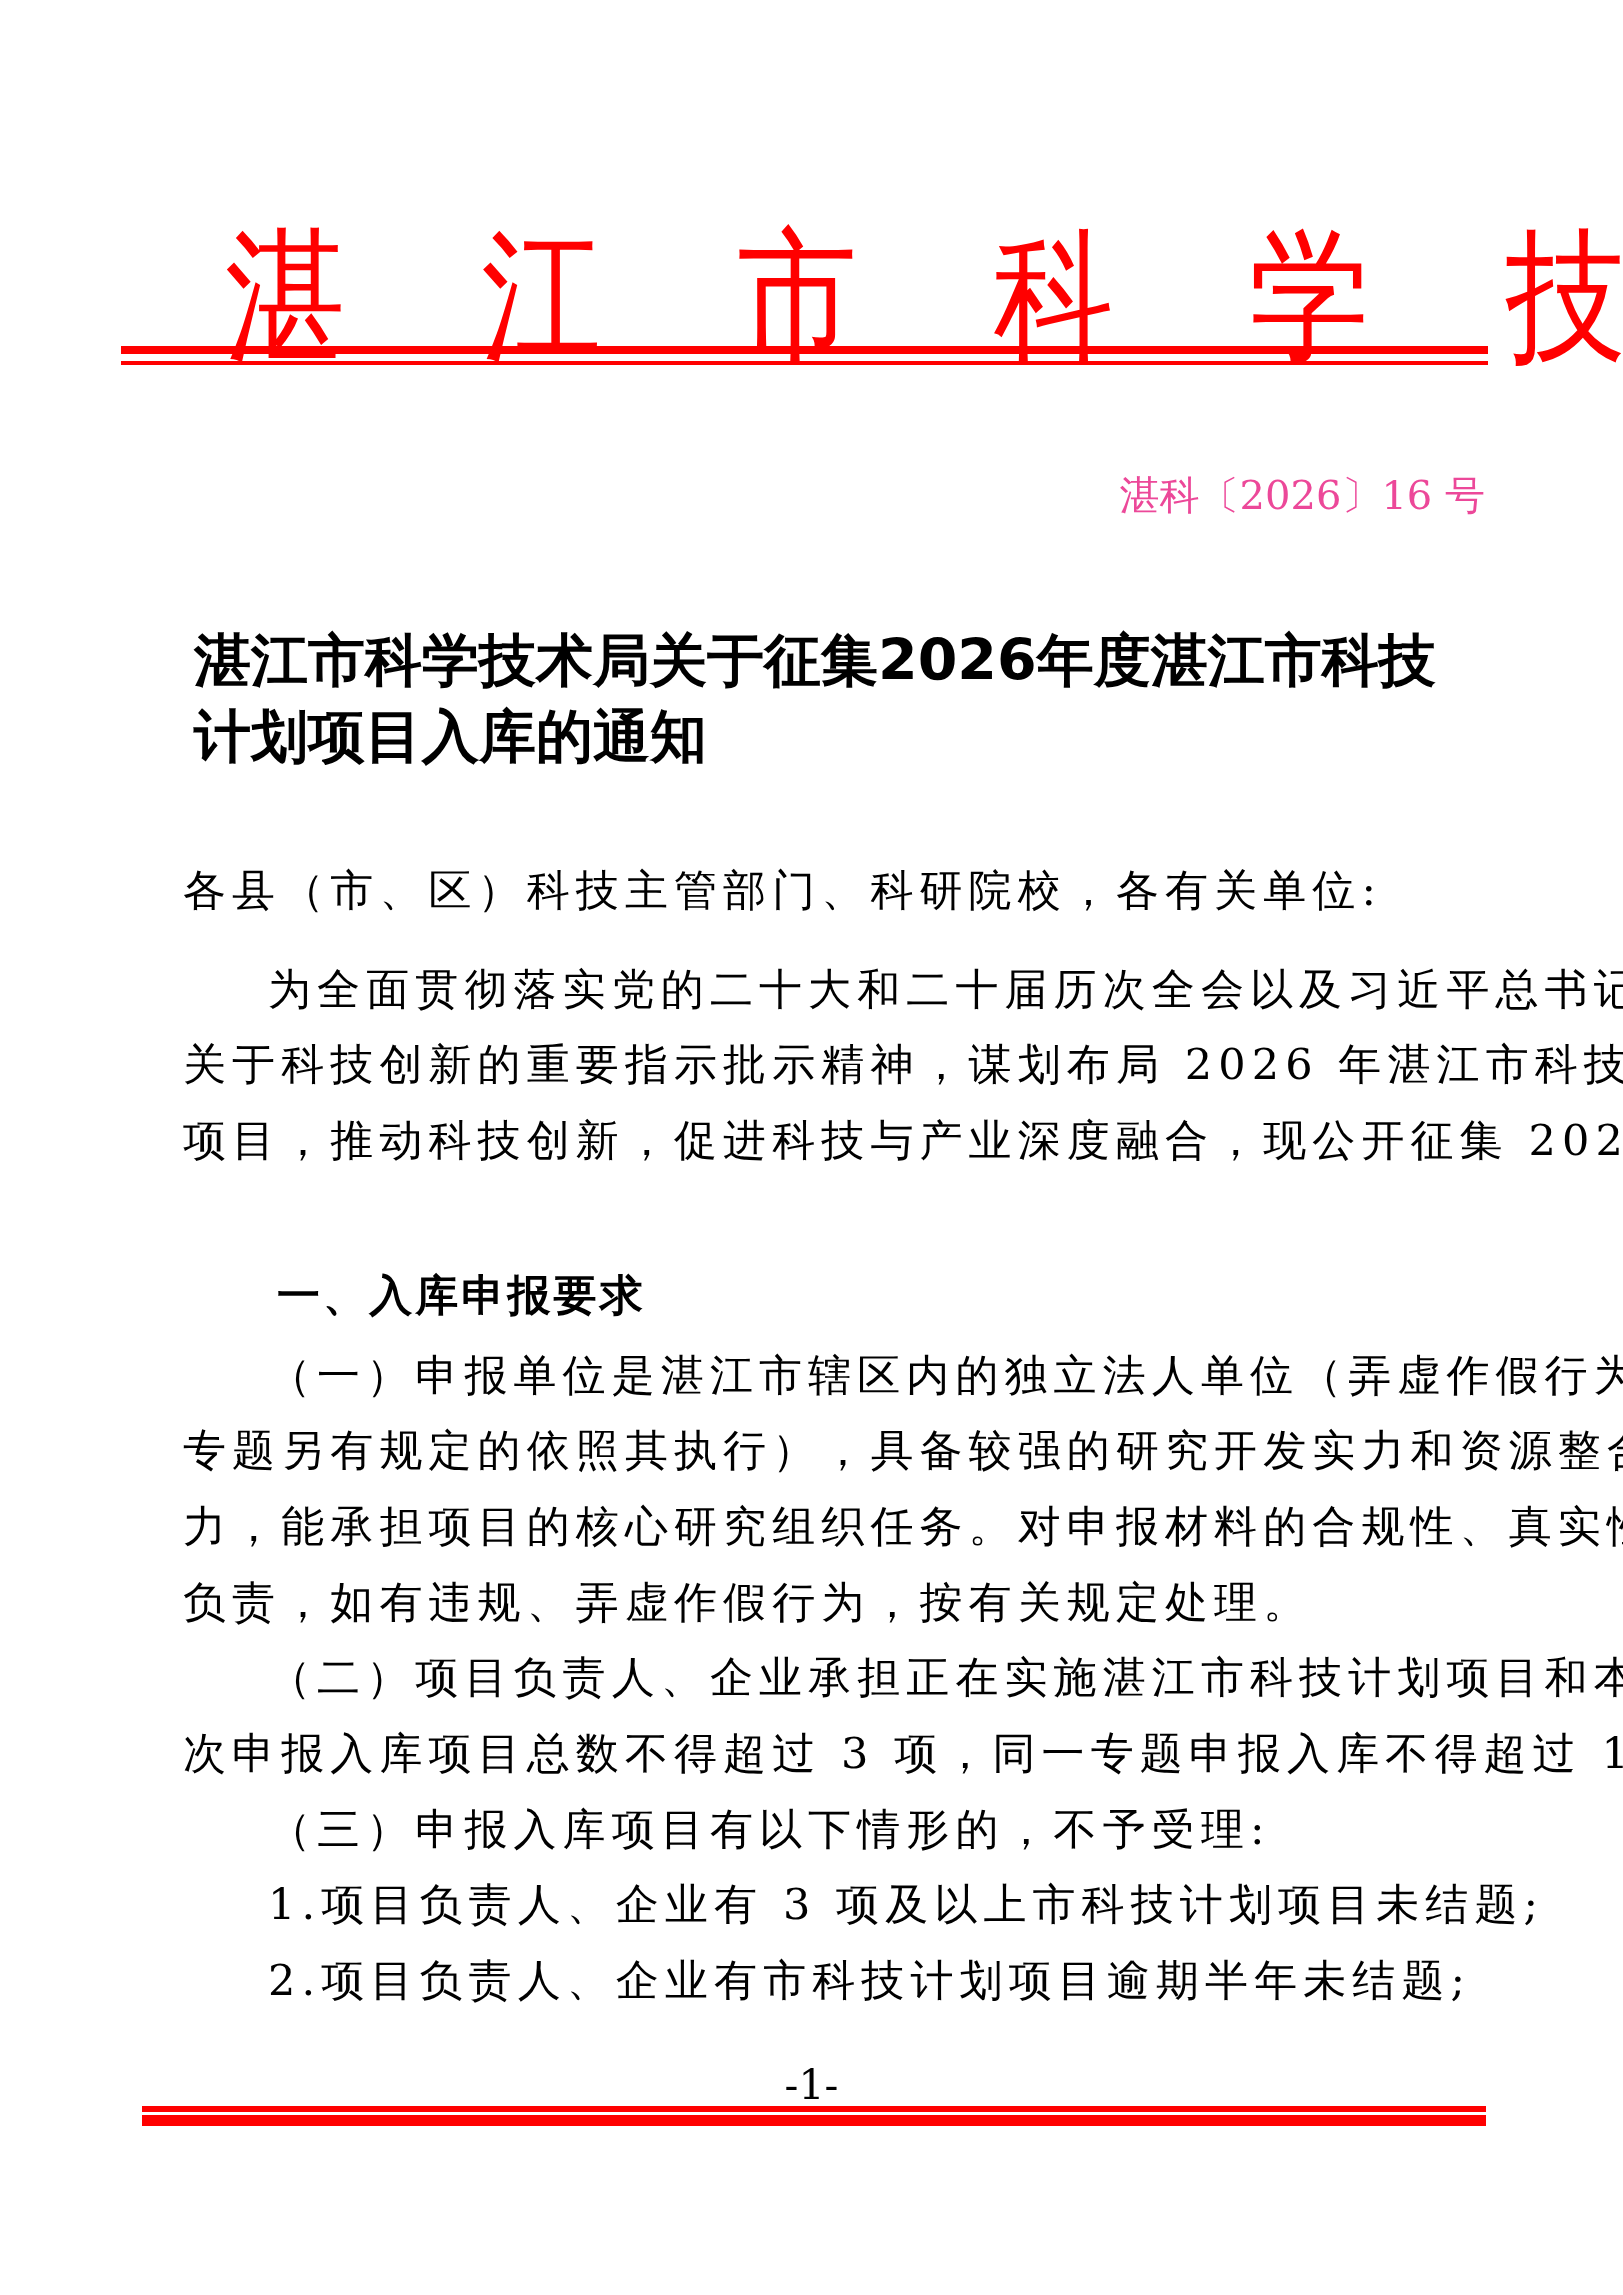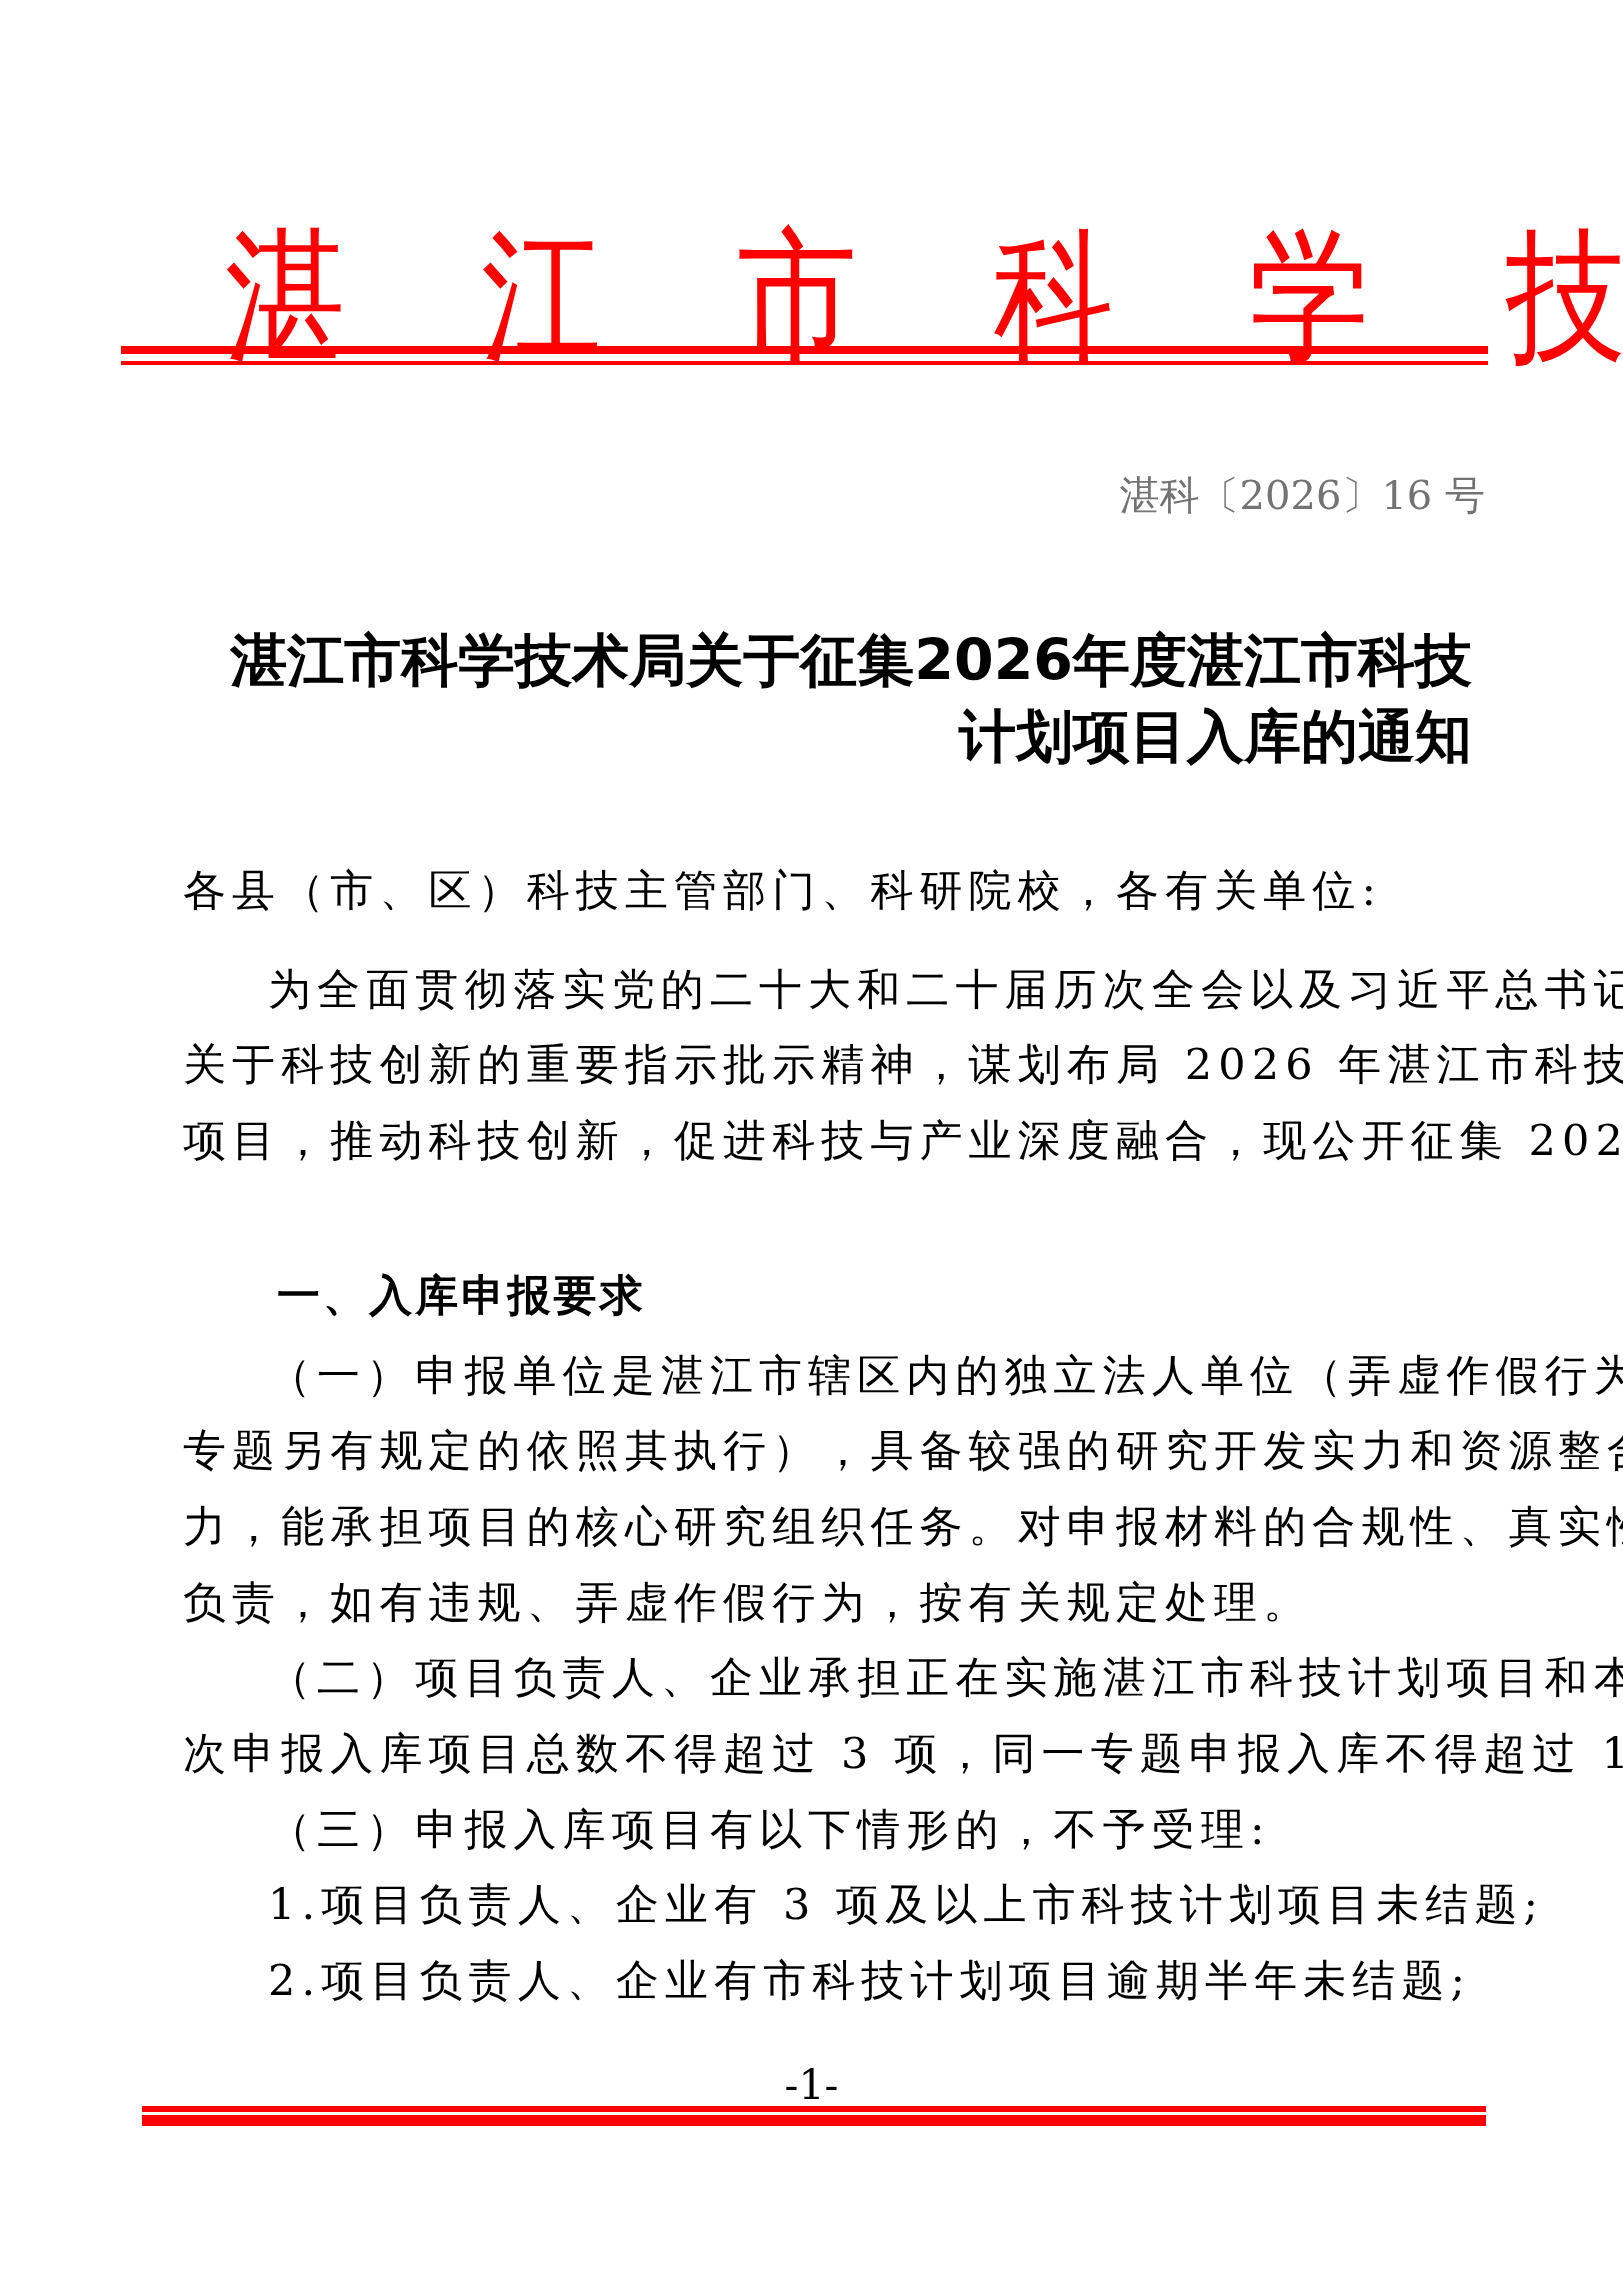--- a/index.html
+++ b/index.html
@@ -13,24 +13,24 @@
       transform: scaleY(1.2); transform-origin: left top;
     }
     .rule { position: absolute; background: #ff0000; }
     .rule-top-thick { left: 121px; top: 346px; width: 1367px; height: 8.2px; }
     .rule-top-thin { left: 121px; top: 361px; width: 1367px; height: 4.1px; }
     .rule-bot-thin { left: 142px; top: 2106px; width: 1344px; height: 5.6px; }
     .rule-bot-thick { left: 142px; top: 2115px; width: 1344px; height: 11.2px; }
     .doc-number {
       position: absolute; right: 138px; top: 470px;
       font-family: "DejaVu Serif", "Liberation Serif", serif;
-      font-size: 40px; line-height: 51px; color: #737373; white-space: nowrap;
+      font-size: 40px; line-height: 51px; color: #ec4899; white-space: nowrap;
     }
     .title {
-      position: absolute; left: 194px; width: 1278px; text-align: right;
+      position: absolute; left: 194px; width: 1278px; text-align: left;
       font-family: "DejaVu Sans", "Liberation Sans", sans-serif; font-weight: bold;
       font-size: 57px; line-height: 82px; color: #000; white-space: nowrap;
     }
     .title-l1 { top: 619px; }
     .title-l2 { top: 695px; }
     .body-line {
       position: absolute; left: 183px; width: 1329px;
       font-family: "DejaVu Serif", "Liberation Serif", serif;
       font-size: 43px; line-height: 61px; color: #000; white-space: nowrap;
       letter-spacing: 6.1px;

